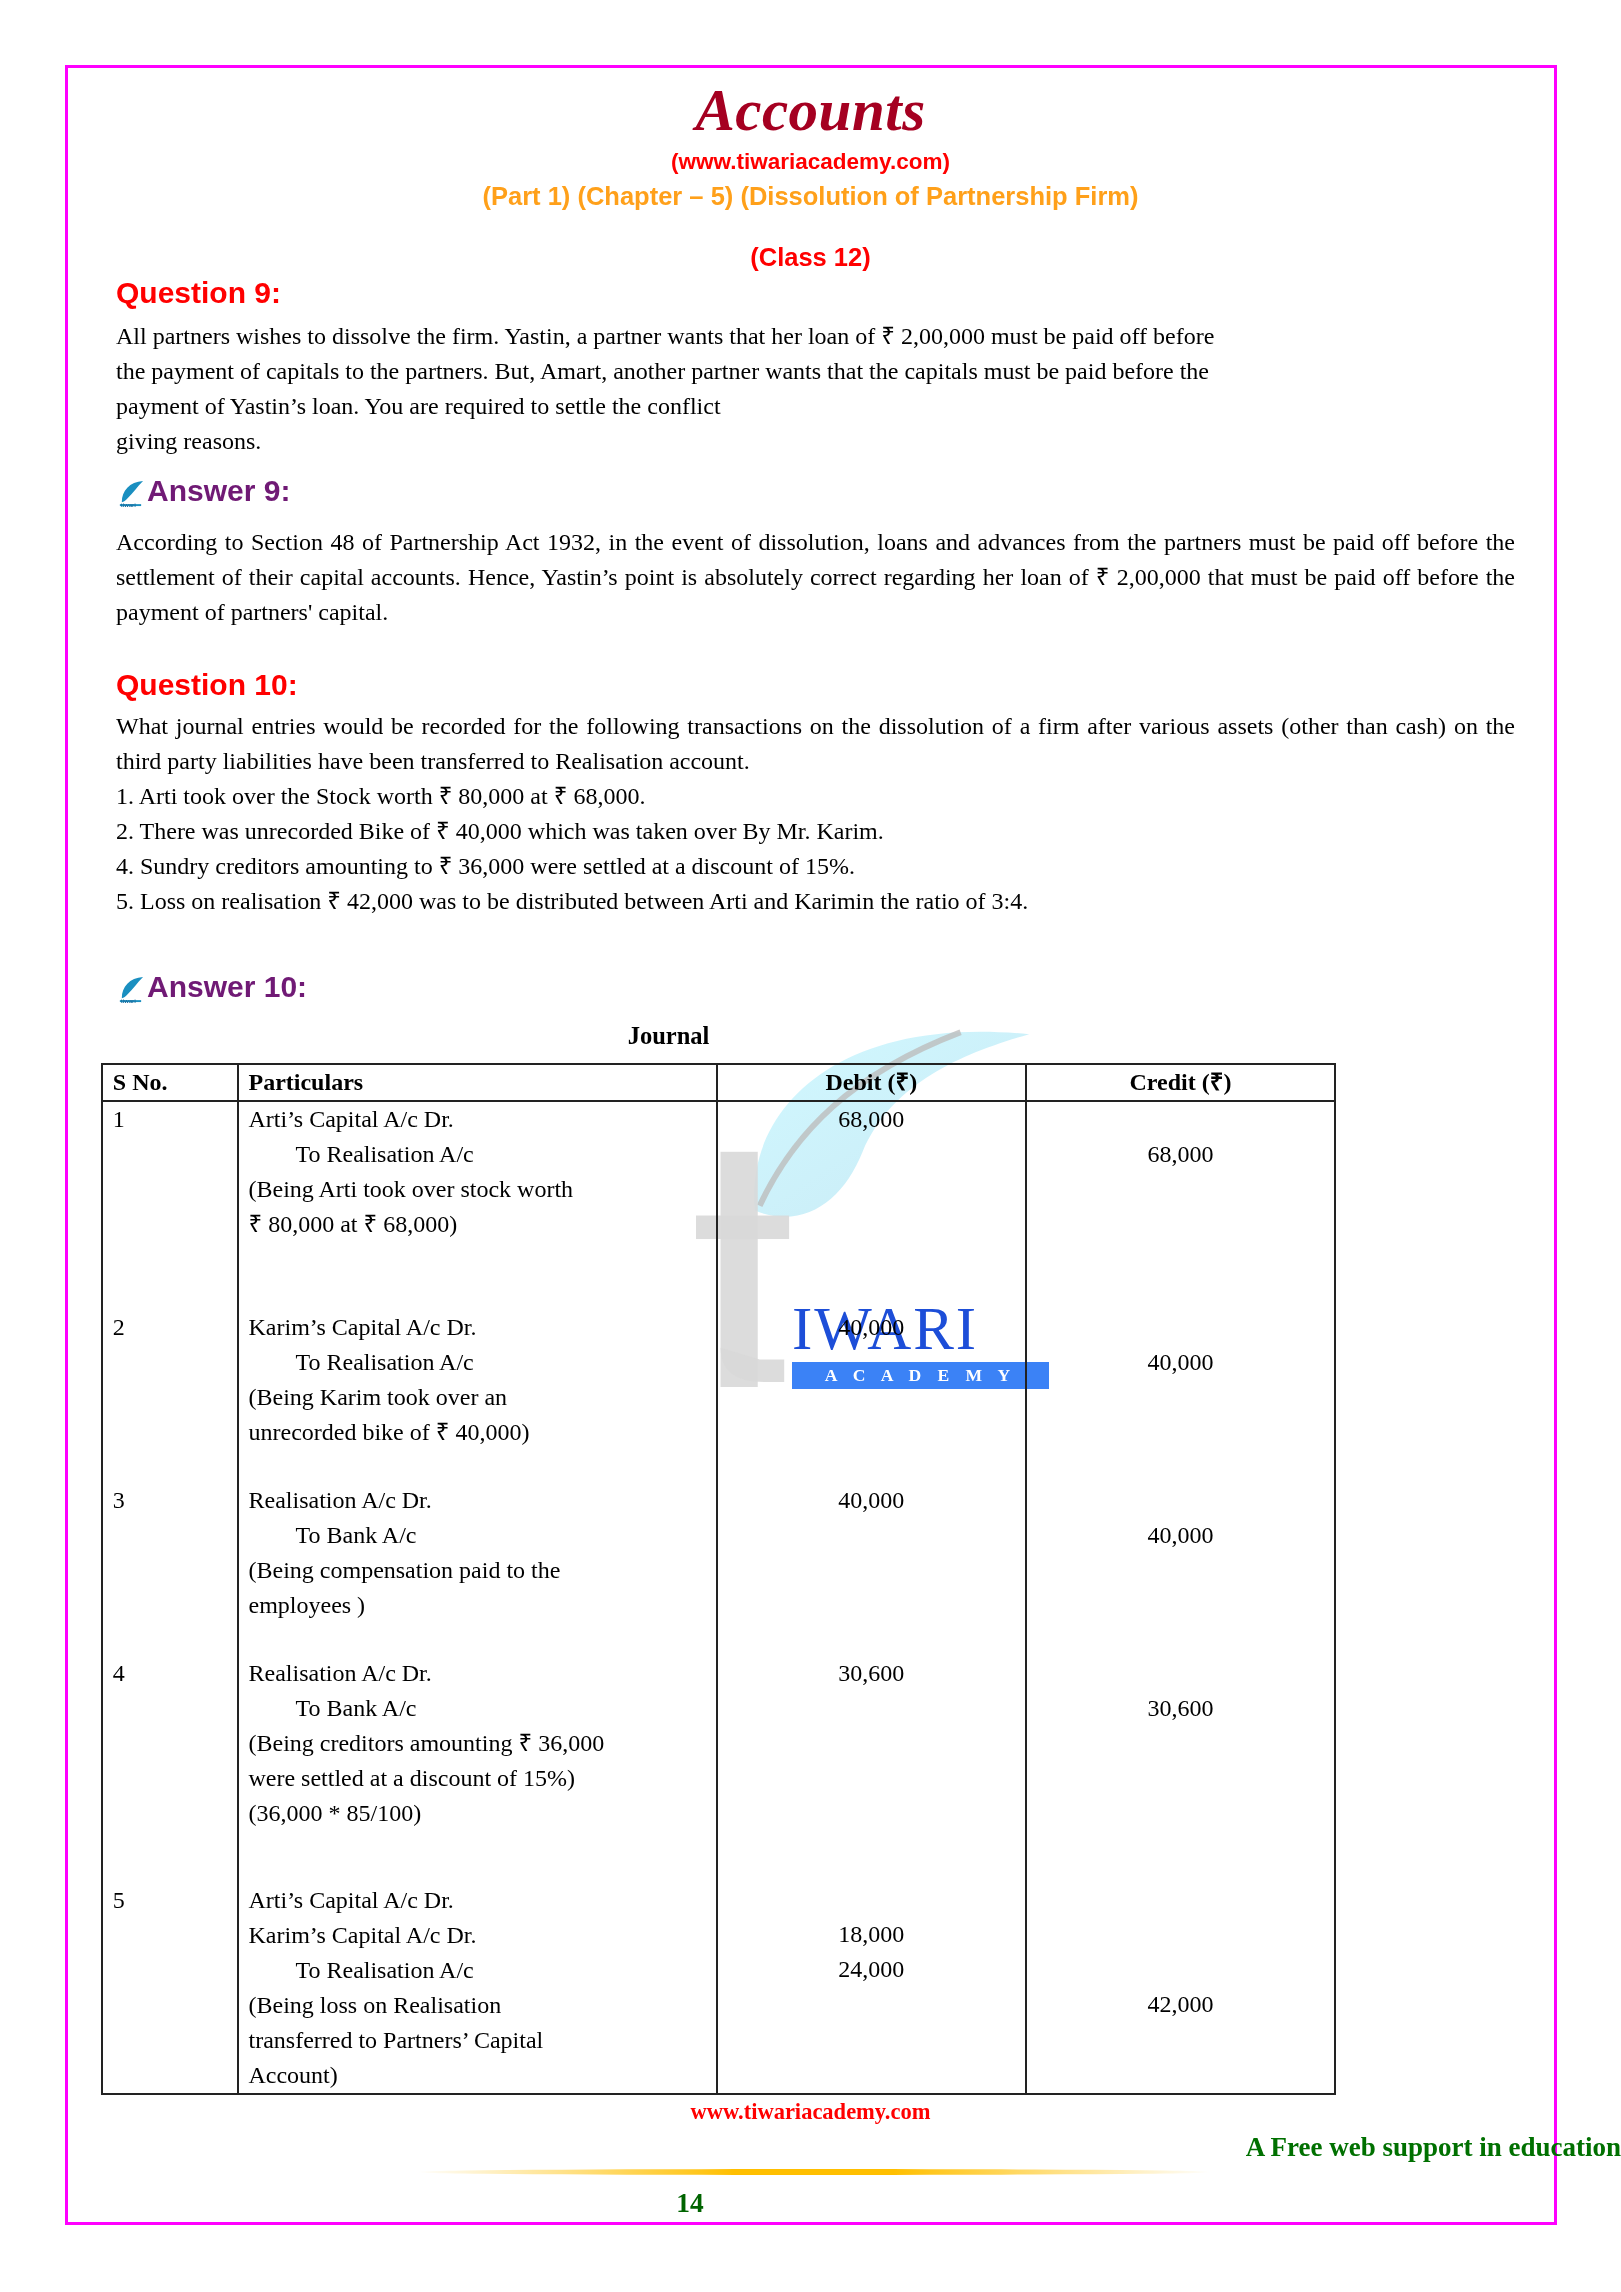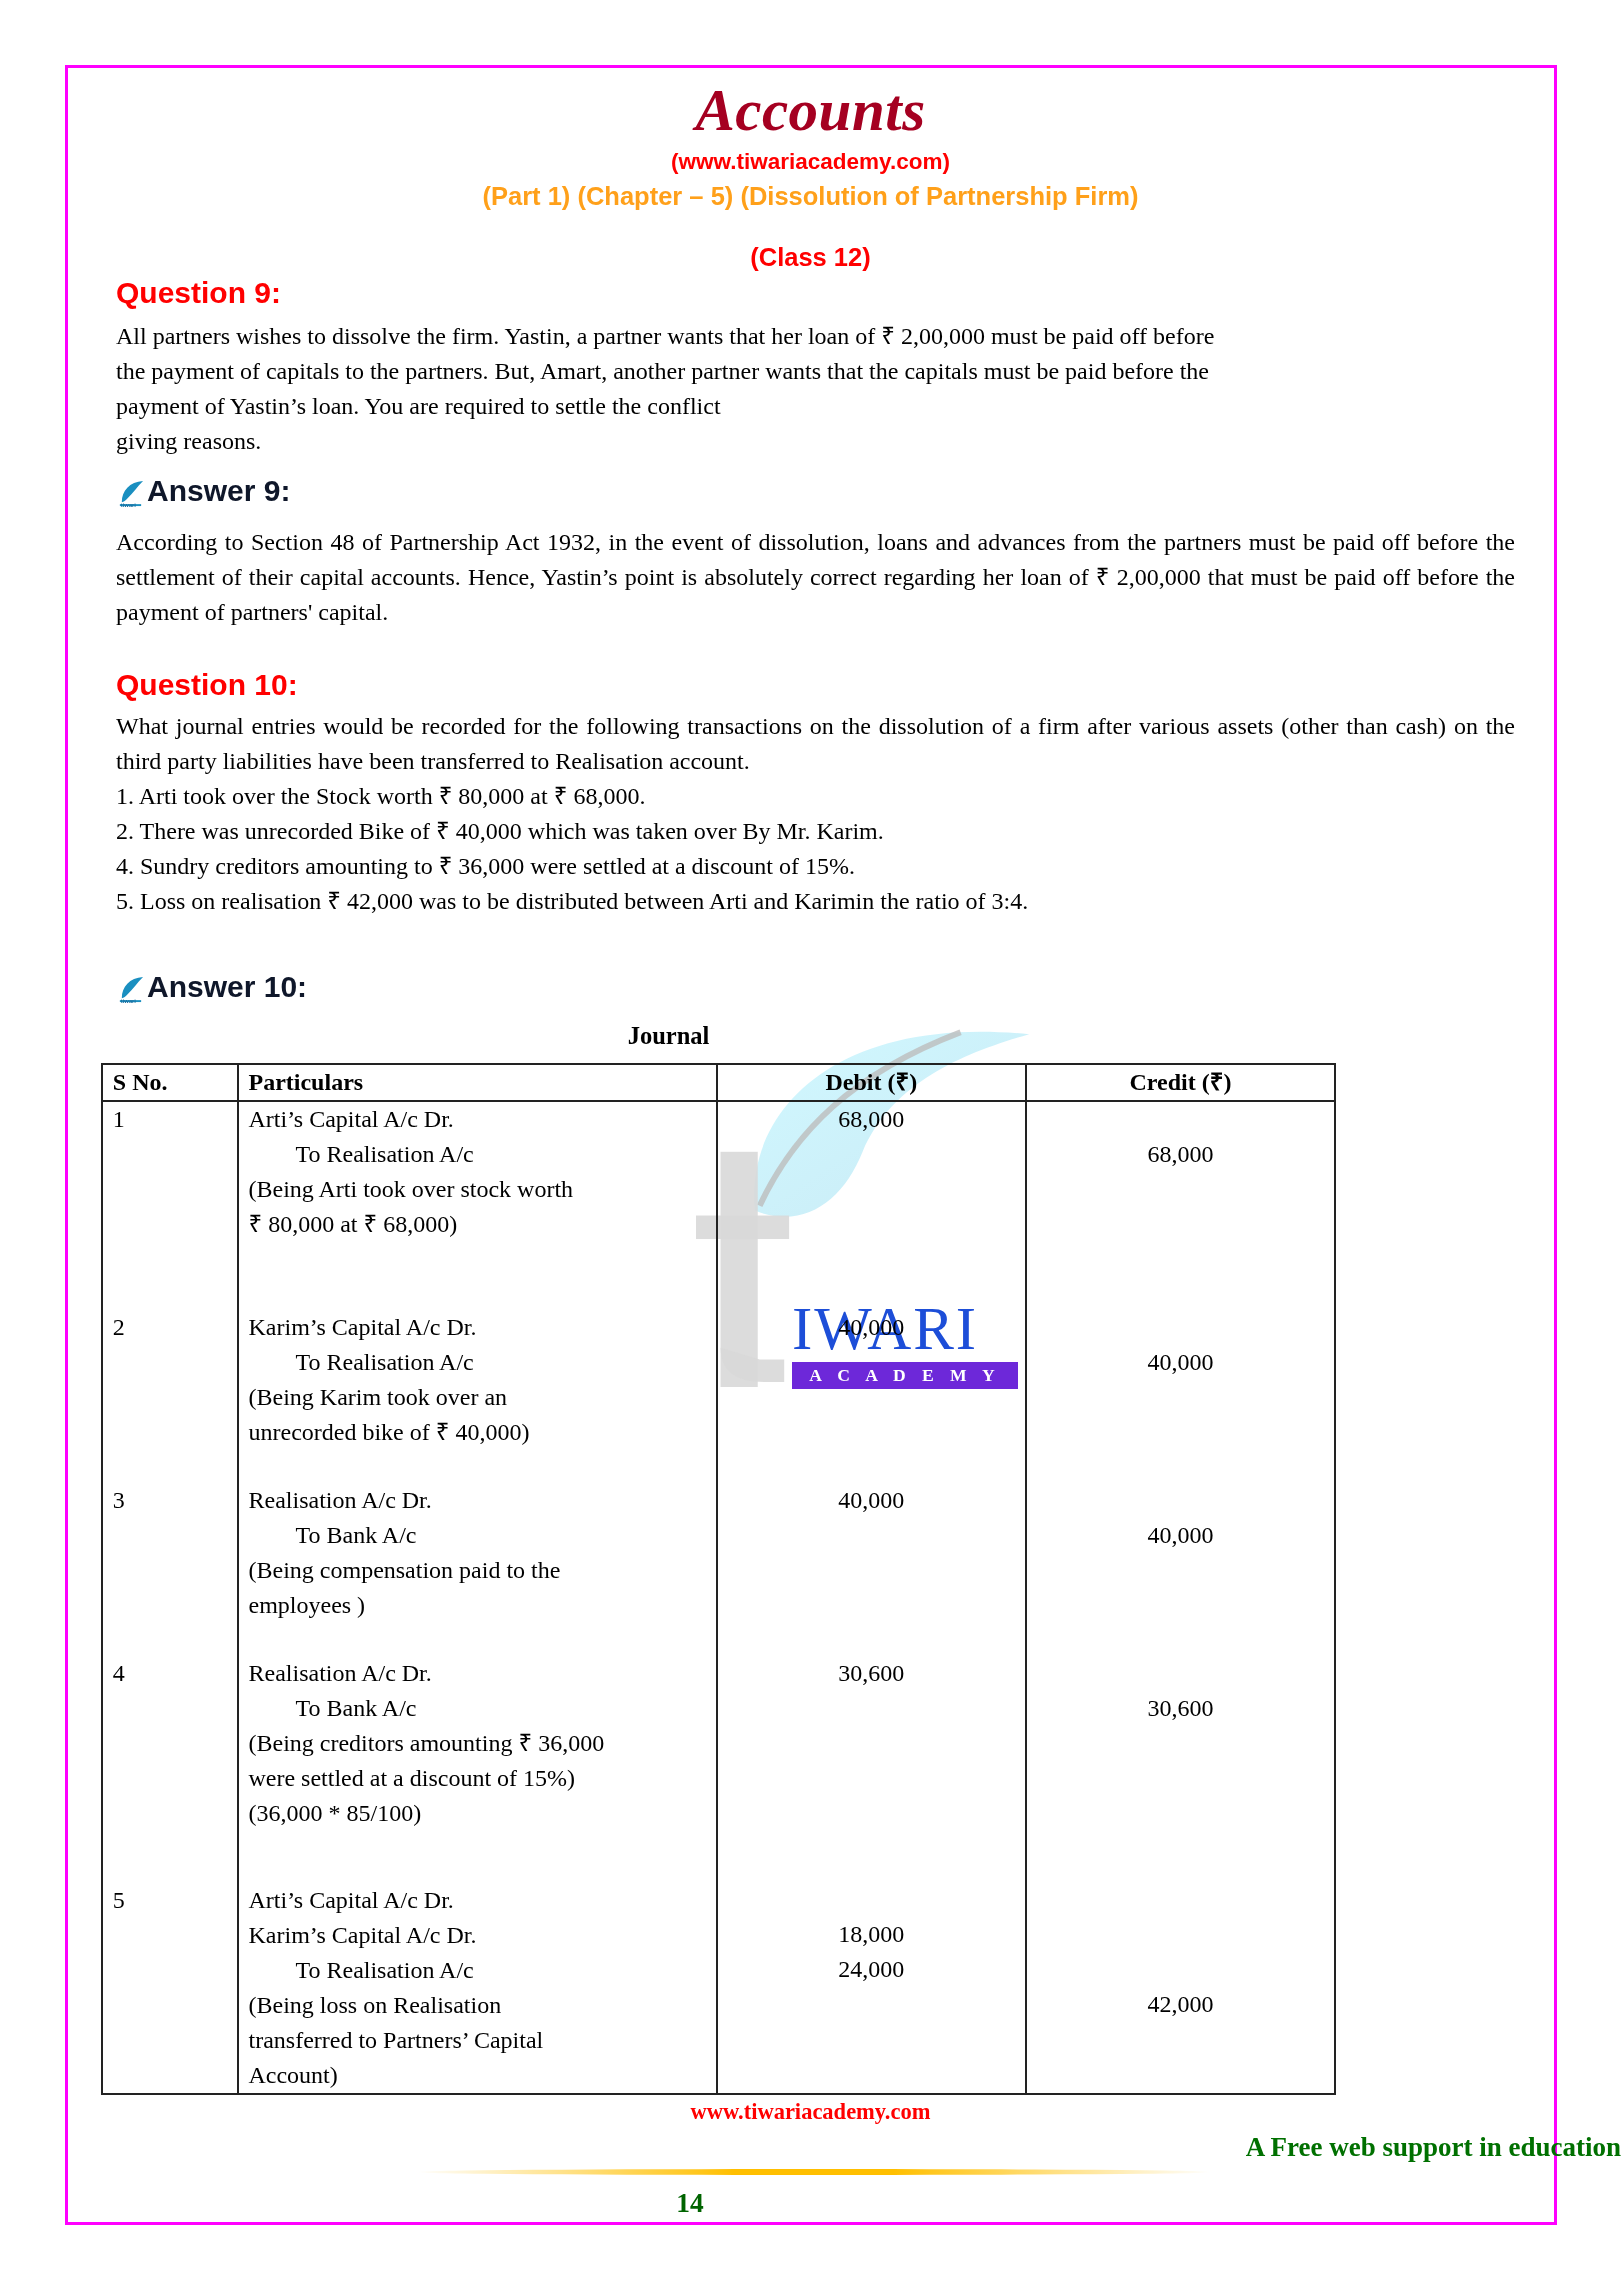--- a/index.html
+++ b/index.html
@@ -4,21 +4,21 @@
 <style>
   html, body { margin: 0; padding: 0; background: #ffffff; }
   body { width: 1621px; height: 2293px; position: relative; overflow: hidden; font-family: "Liberation Serif", serif; color: #000; }
   .frame { position: absolute; left: 65px; top: 65px; width: 1486px; height: 2154px; border: 3.9px solid #ff00ff; }
   .header { position: absolute; left: 0; width: 1621px; text-align: center; }
   .title { top: 76px; font-family: "Liberation Serif", serif; font-style: italic; font-weight: bold; font-size: 59px; color: #a50021; letter-spacing: 0.5px; }
   .site { top: 149px; font-family: "Liberation Sans", sans-serif; font-weight: bold; font-size: 22.5px; color: #ff0000; }
   .chapter { top: 182px; font-family: "Liberation Sans", sans-serif; font-weight: bold; font-size: 25.5px; color: #ffa01a; }
   .class { top: 243px; font-family: "Liberation Sans", sans-serif; font-weight: bold; font-size: 25.5px; color: #ff0000; }
   .q-head { position: absolute; left: 116px; font-family: "Liberation Sans", sans-serif; font-weight: bold; font-size: 30px; color: #ff0000; }
-  .a-head { position: absolute; left: 116px; font-family: "Liberation Sans", sans-serif; font-weight: bold; font-size: 30px; color: #0f172a; display: flex; align-items: flex-end; }
+  .a-head { position: absolute; left: 116px; font-family: "Liberation Sans", sans-serif; font-weight: bold; font-size: 30px; color: #701a75; display: flex; align-items: flex-end; }
   .pen { width: 29px; height: 29px; margin-right: 2px; position: relative; }
   .para { position: absolute; left: 116px; width: 1399px; font-size: 24px; line-height: 35px; }
   .para.justify { text-align: justify; text-align-last: left; }
   .para p { margin: 0; }
   .list-line { margin: 0; }
   .journal-title { position: absolute; top: 1022px; left: 0; width: 1337px; text-align: center; font-weight: bold; font-size: 24.5px; }
   table.journal { position: absolute; left: 101px; top: 1063px; width: 1235px; border-collapse: collapse; font-size: 24px; line-height: 35px; padding-left: 8px; }
   table.journal th, table.journal td { border-left: 2px solid #222; border-right: 2px solid #222; vertical-align: top; padding: 0 9.8px; }
   table.journal th { border-top: 2px solid #222; border-bottom: 2px solid #222; font-weight: bold; text-align: left; height: 35px; }
   table.journal th.num { text-align: center; }
@@ -49,21 +49,21 @@
         <stop offset="1" stop-color="#bfe6f3"></stop>
       </linearGradient>
     </defs>
     <path d="M120 220 C 110 120, 200 20, 400 40 C 330 60, 260 90, 230 160 C 210 210, 170 240, 120 220 Z" fill="url(#leafg)" opacity="0.85"></path>
     <path d="M125 215 C 160 140, 220 80, 330 38" stroke="#bdbdbd" stroke-width="6" fill="none" opacity="0.8"></path>
     <rect x="85" y="160" width="38" height="240" fill="#d8d8d8" opacity="0.9"></rect>
     <rect x="60" y="225" width="95" height="24" fill="#d8d8d8" opacity="0.9"></rect>
     <path d="M85 360 Q 85 395 130 395 L 150 395 L 150 372 L 125 372 Z" fill="#d8d8d8" opacity="0.9"></path>
   </svg>
   <div style="position:absolute; left:155px; top:299px; font-family:'Liberation Serif',serif; font-size:61px; color:#1d4ed8; letter-spacing:2px;">IWARI</div>
-  <div style="position:absolute; left:155px; top:367px; width:226px; height:26.5px; background:#6d28d9; color:#ffffff; font-family:'Liberation Serif',serif; font-weight:bold; font-size:17.6px; letter-spacing:5.9px; text-align:center; line-height:26.5px;">A C A D E M Y</div>
+  <div style="position:absolute; left:155px; top:367px; width:257px; height:26.5px; background:#3b82f6; color:#ffffff; font-family:'Liberation Serif',serif; font-weight:bold; font-size:17.6px; letter-spacing:5.9px; text-align:center; line-height:26.5px;">A C A D E M Y</div>
 </div>
 
 <div class="content">
   <div class="header title">Accounts</div>
   <div class="header site">(www.tiwariacademy.com)</div>
   <div class="header chapter">(Part 1) (Chapter – 5) (Dissolution of Partnership Firm)</div>
   <div class="header class">(Class 12)</div>
 
   <div class="q-head" style="top:276px;">Question 9:</div>
   <div class="para" style="top:319px;">

